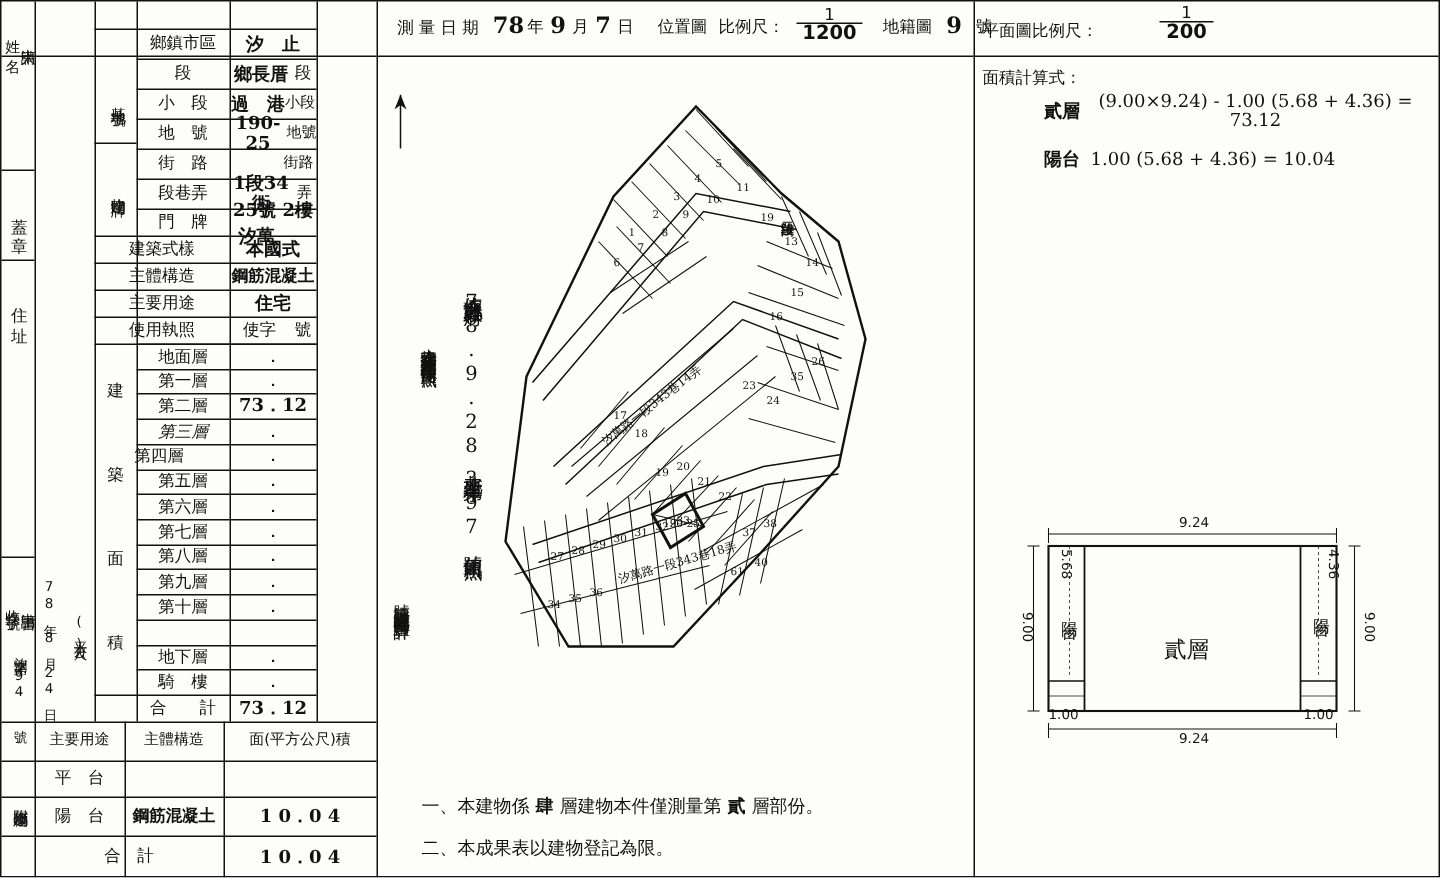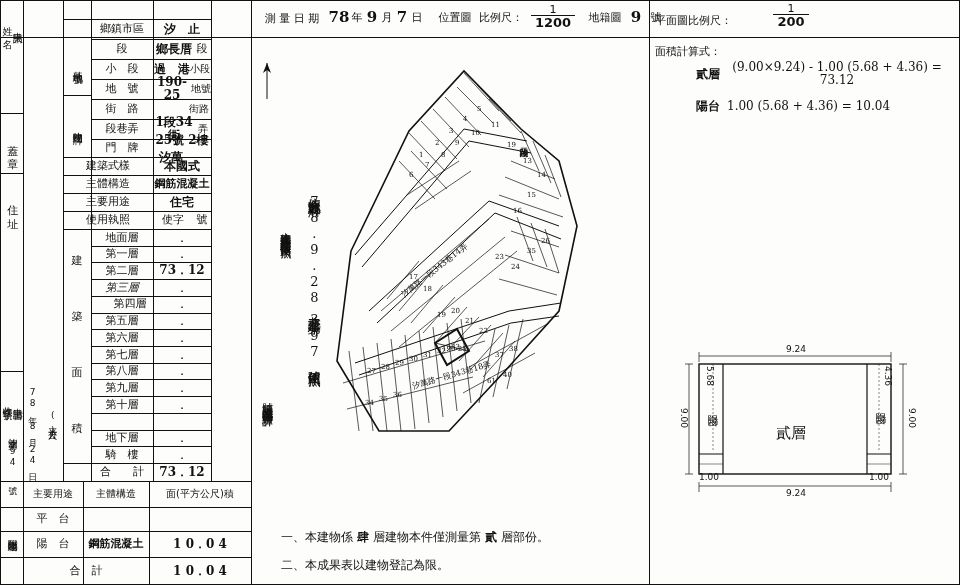--- a/index.html
+++ b/index.html
@@ -311,21 +311,21 @@
         <span class="hand-s">73．12</span>
       </div>
       <div class="ln hline" style="left: 90px; top: 278.143px; width: 120px;"></div>
       <div class="cell" style="left: 90px; top: 278.143px; width: 62px; height: 16.7143px; font-style: italic;">
         <span class="lbl">第三層</span>
       </div>
       <div class="cell" style="left: 152px; top: 278.143px; width: 58px; height: 16.7143px;">
         <span class="dot">．</span>
       </div>
       <div class="ln hline" style="left: 90px; top: 294.857px; width: 120px;"></div>
-      <div class="cell" style="left: 98px; top: 294.857px; width: 62px; height: 16.7143px;">
+      <div class="cell" style="left: 74px; top: 294.857px; width: 62px; height: 16.7143px;">
         <span class="lbl">第四層</span>
       </div>
       <div class="cell" style="left: 152px; top: 294.857px; width: 58px; height: 16.7143px;">
         <span class="dot">．</span>
       </div>
       <div class="ln hline" style="left: 90px; top: 311.571px; width: 120px;"></div>
       <div class="cell" style="left: 90px; top: 311.571px; width: 62px; height: 16.7143px;">
         <span class="lbl">第五層</span>
       </div>
       <div class="cell" style="left: 152px; top: 311.571px; width: 58px; height: 16.7143px;">

